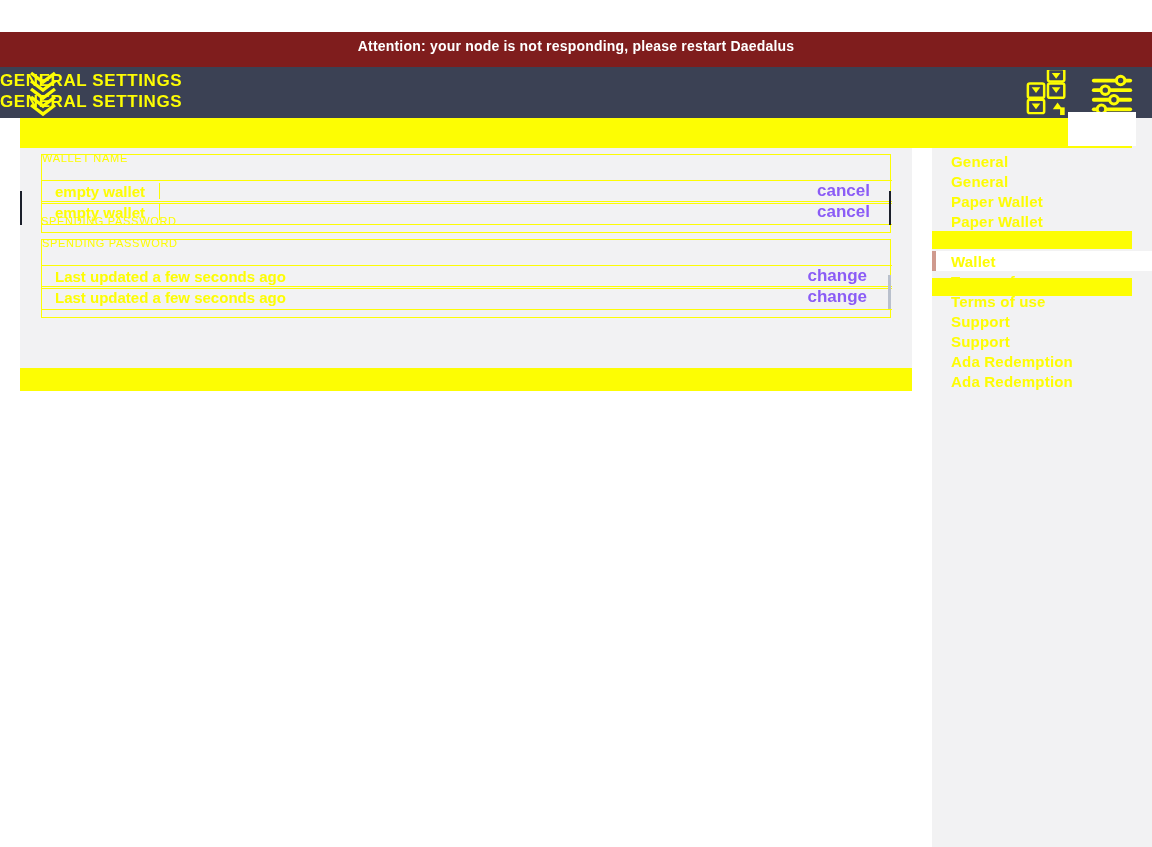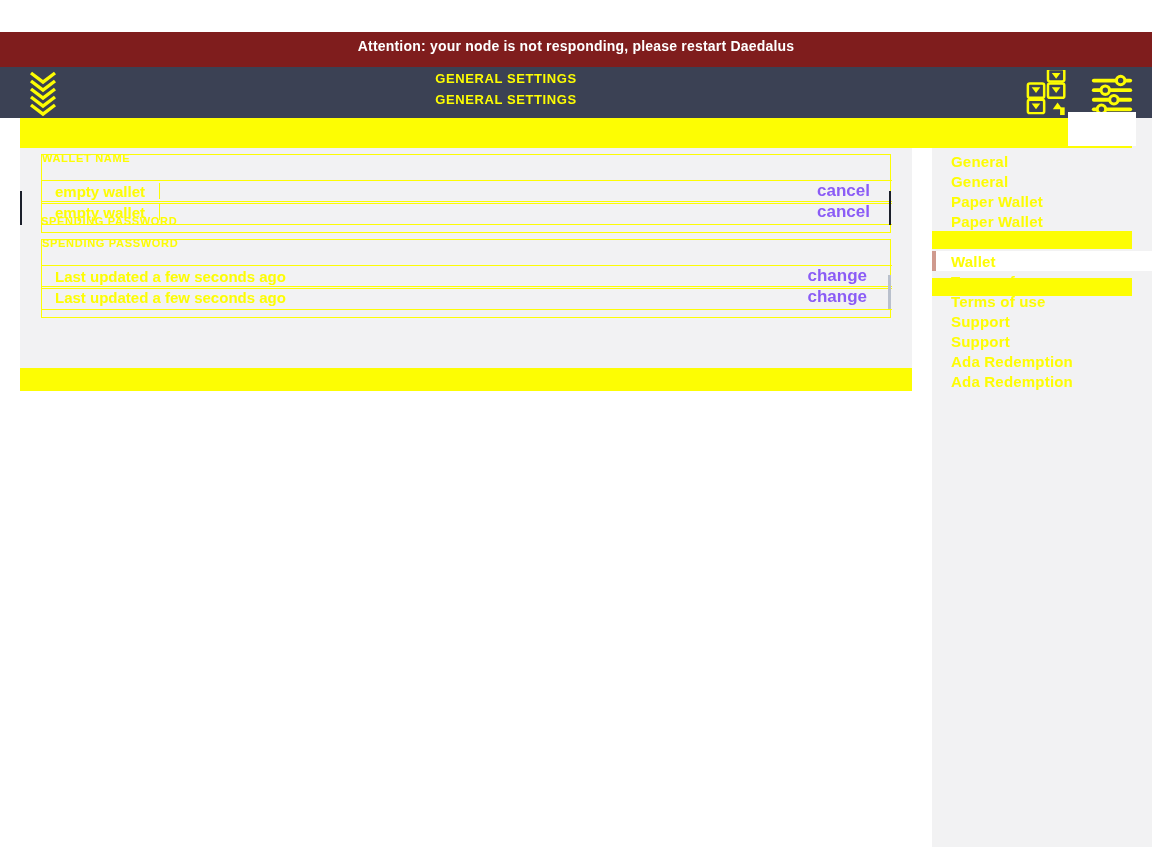--- a/index.html
+++ b/index.html
@@ -52,23 +52,23 @@
     width: 42px; height: 51px;
   }
   .nav-title {
     position: absolute;
     left: 0; top: 0;
     width: 1152px; height: 51px;
   }
   .nav-title span {
     position: absolute;
     width: 1012px;
-    text-align: center;
+    text-align: left;
     color: #fdfd03;
-    font-size: 13px;
+    font-size: 17px;
     font-weight: bold;
     letter-spacing: .6px;
     white-space: nowrap;
   }
   .nav-title span.t1 { top: 4px; }
   .nav-title span.t2 { top: 25px; }
 
   .nav-icons {
     position: absolute;
     right: 8px; top: 0;
@@ -168,21 +168,21 @@
     width: 850px;
   }
   .field-group.g1 { top: 36px; }
   .field-group.g2 { top: 121px; }
 
   .field-label {
     position: absolute;
     left: 0; top: -24px;
     color: #fdfd03;
     font-size: 11px;
-    font-weight: bold;
+    font-weight: normal;
     letter-spacing: .7px;
     white-space: nowrap;
   }
   .field-label.dup { top: -3px; }
 
   .field-box {
     position: relative;
     width: 850px;
     height: 79px;
     border: 1px solid #fdfd03;

